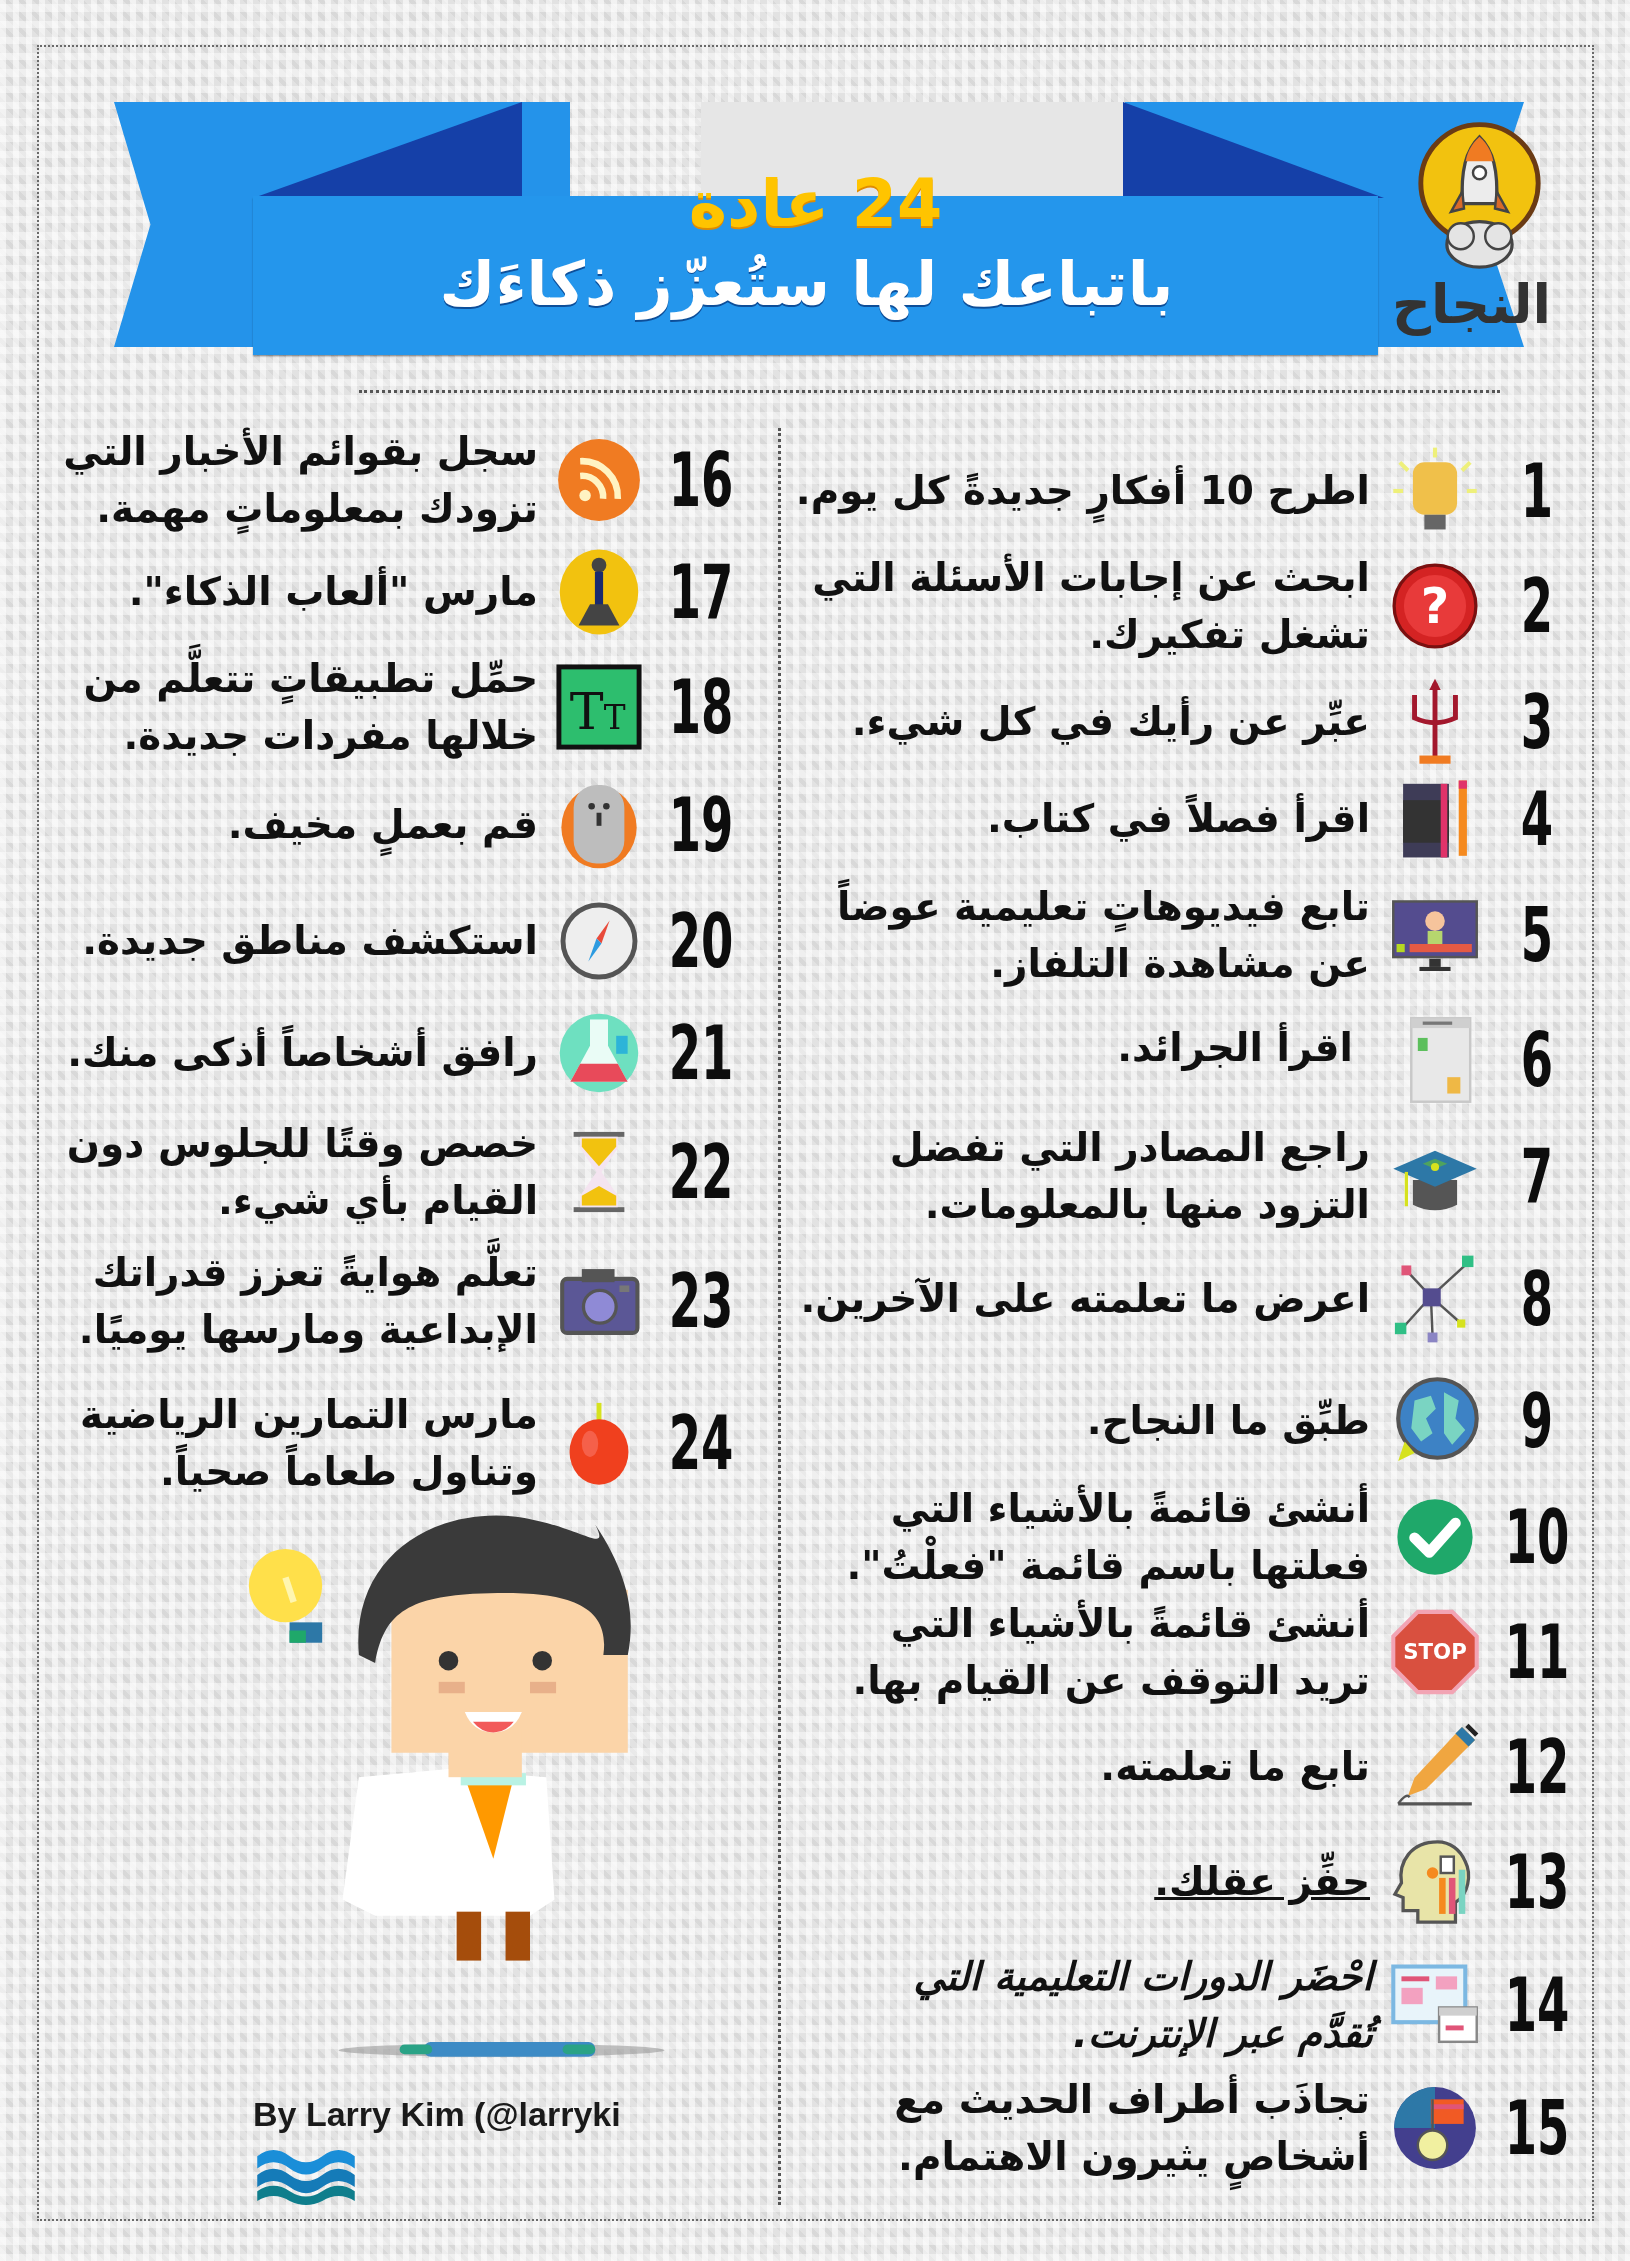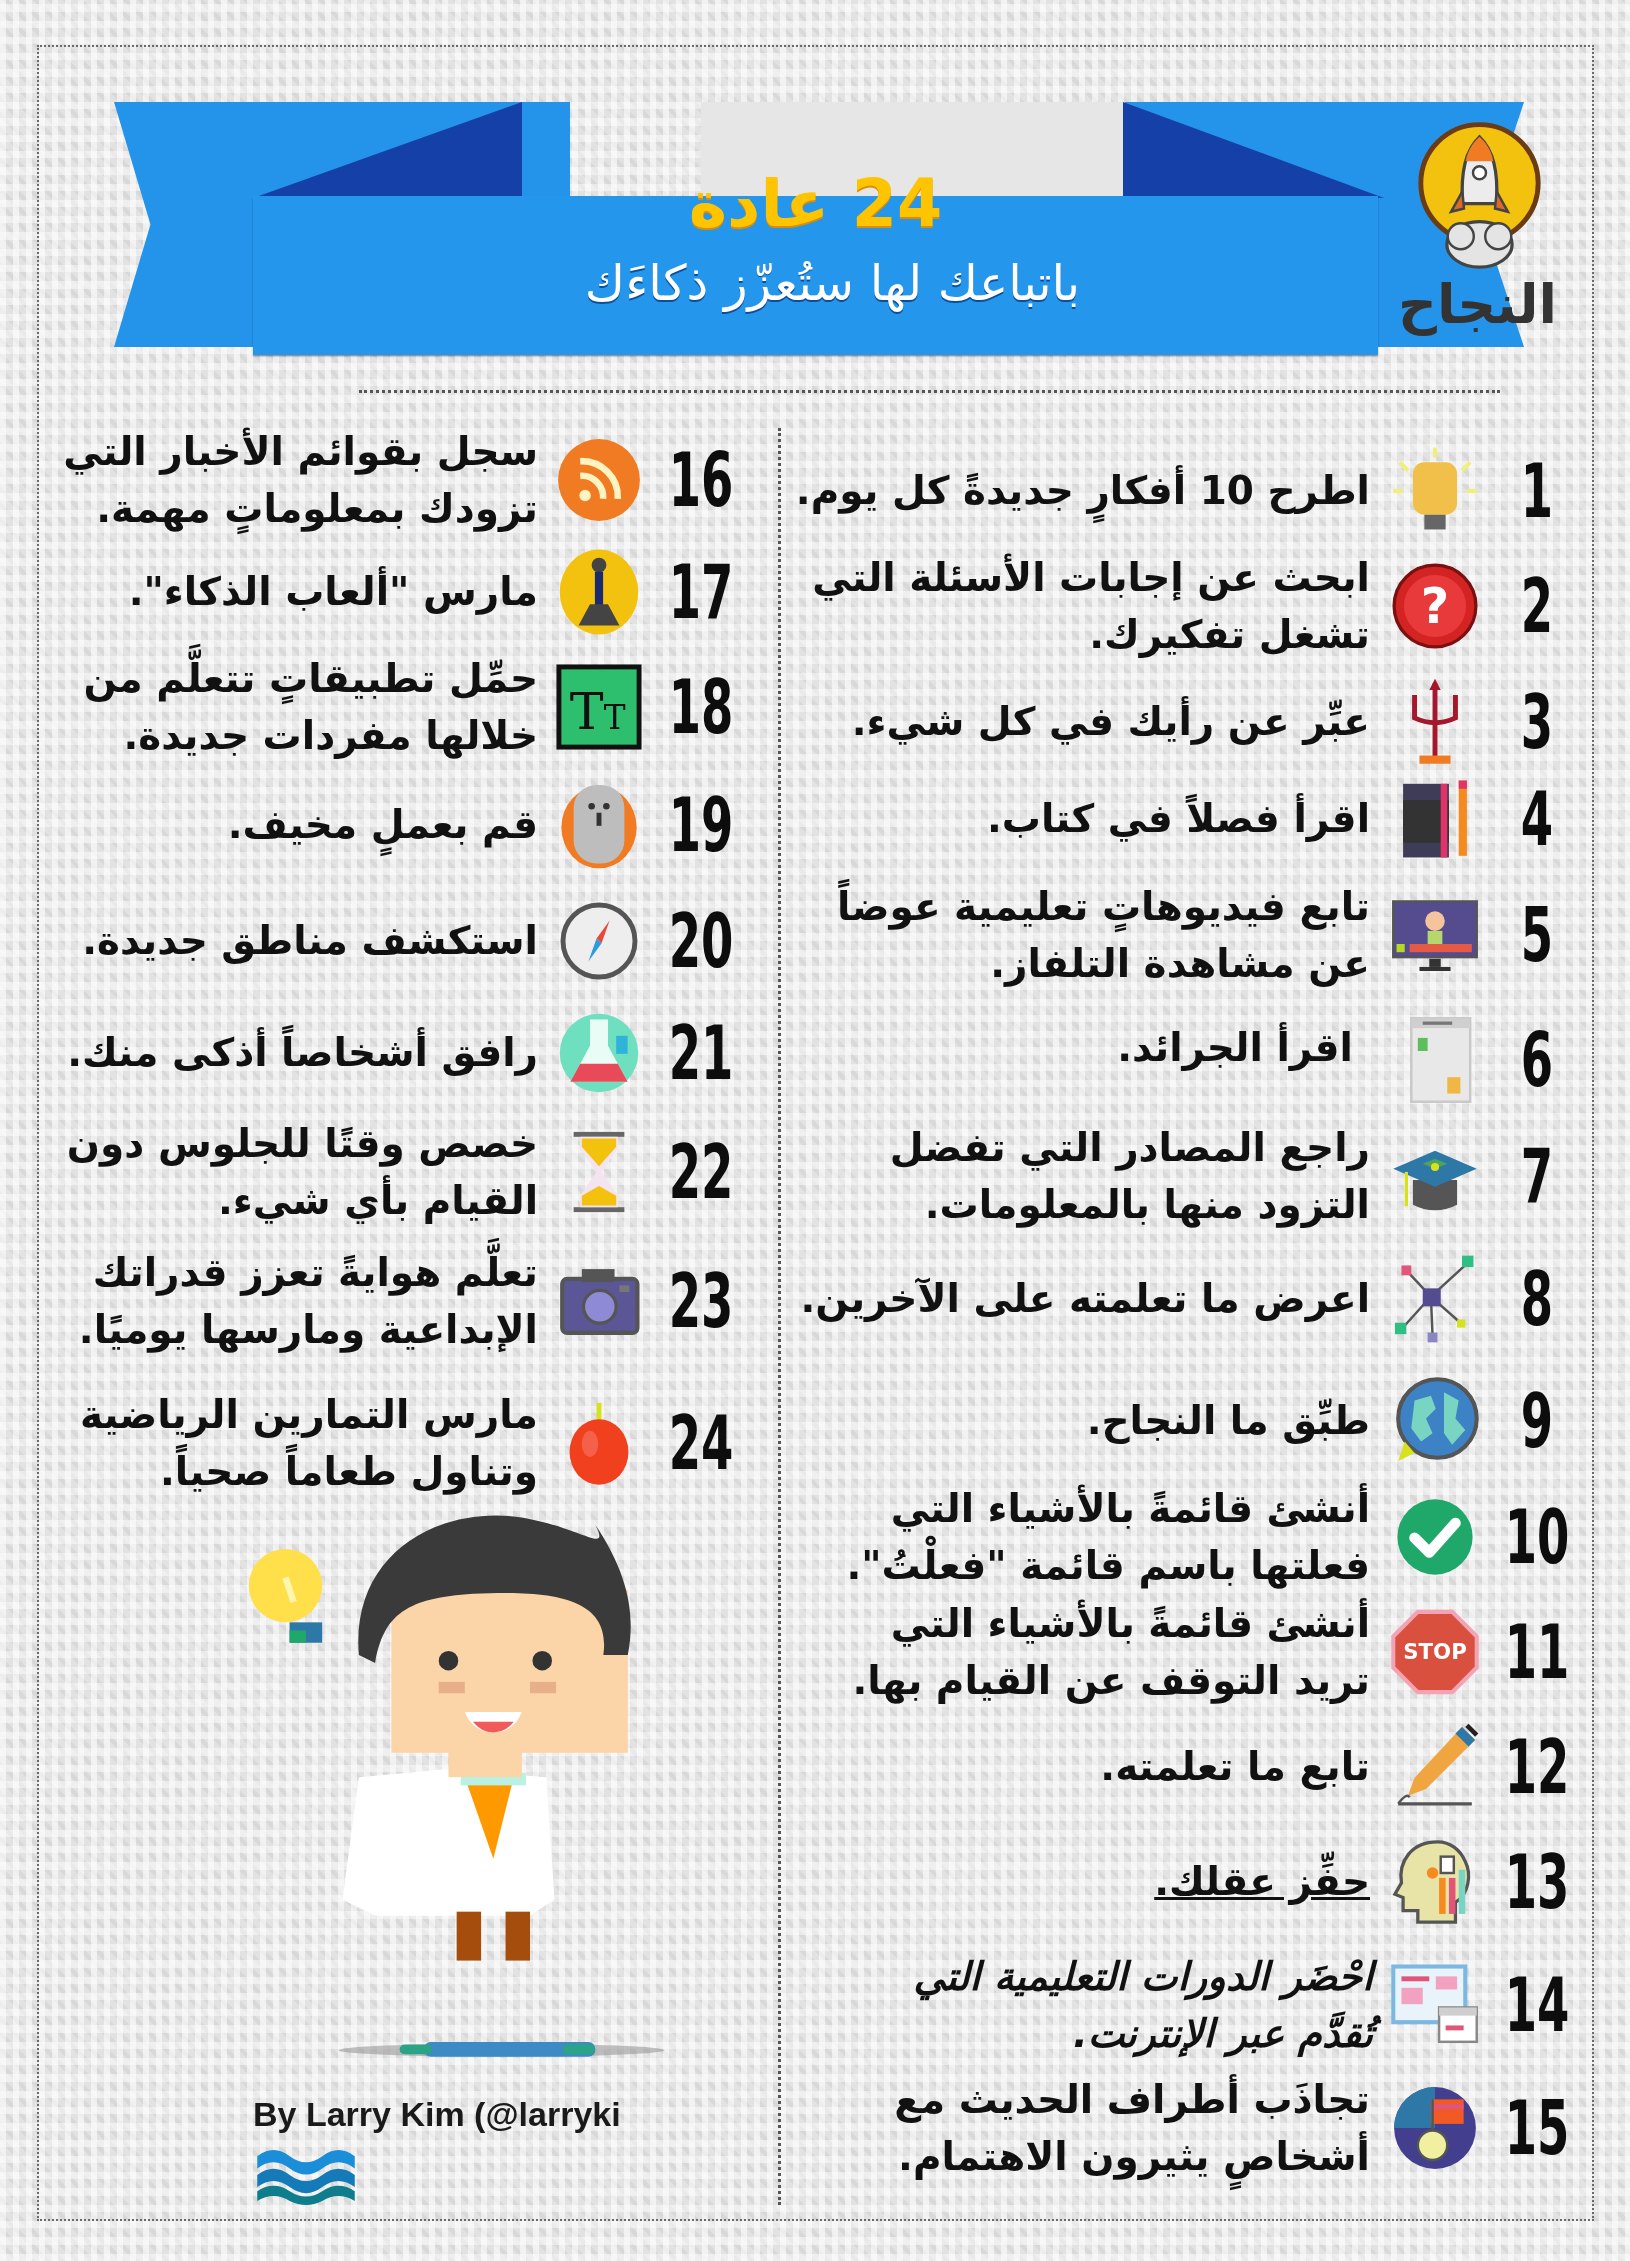--- a/index.html
+++ b/index.html
@@ -45,30 +45,30 @@
     position:absolute; left:701px; top:102px; width:424px; height:96px;
     background:#e6e6e6;
   }
   .title-main {
     position:absolute; left:253px; top:163px; width:1125px; text-align:center;
     color:#ffc400; font-weight:bold; font-size:65px; line-height:82px;
     text-shadow: 0 2.4px 0 #e08c00;
     direction:rtl;
   }
   .title-sub {
-    position:absolute; left:270px; top:251px; width:1125px; text-align:center;
-    color:#ffffff; font-weight:normal; font-size:49px; line-height:65px;
+    position:absolute; left:244px; top:251px; width:1125px; text-align:center;
+    color:#ffffff; font-weight:bold; font-size:61px; line-height:65px;
     text-shadow: 0 1.6px 0 #0d4e99;
     direction:rtl;
   }
   .logo {
     position:absolute; left:1402px; top:114px; width:155px; height:245px;
   }
   .logo-label {
-    position:absolute; left:1386px; top:273px; width:171px; 
+    position:absolute; left:1386px; top:273px; width:171px; text-align:center;
     font-weight:bold; font-size:54px; color:#333; direction:rtl;
   }
   .hdivider {
     position:absolute; left:359px; top:390px; width:1141px; height:0;
     border-top:3.3px dotted #555;
   }
   .vdivider {
     position:absolute; left:778px; top:428px; width:0; height:1777px;
     border-left:3.3px dotted #555;
   }

